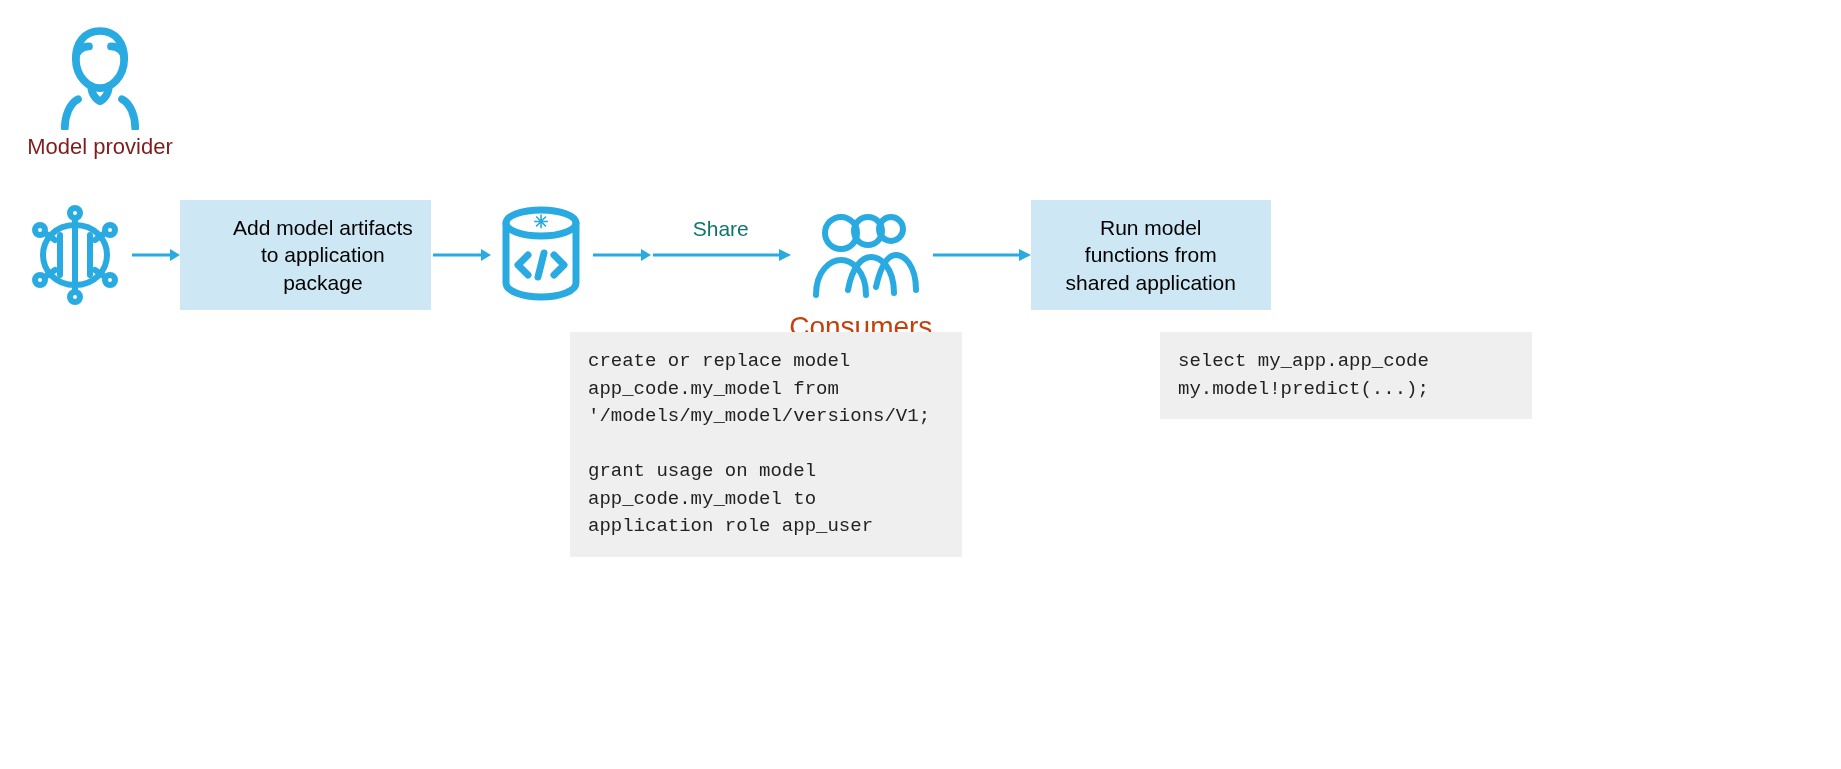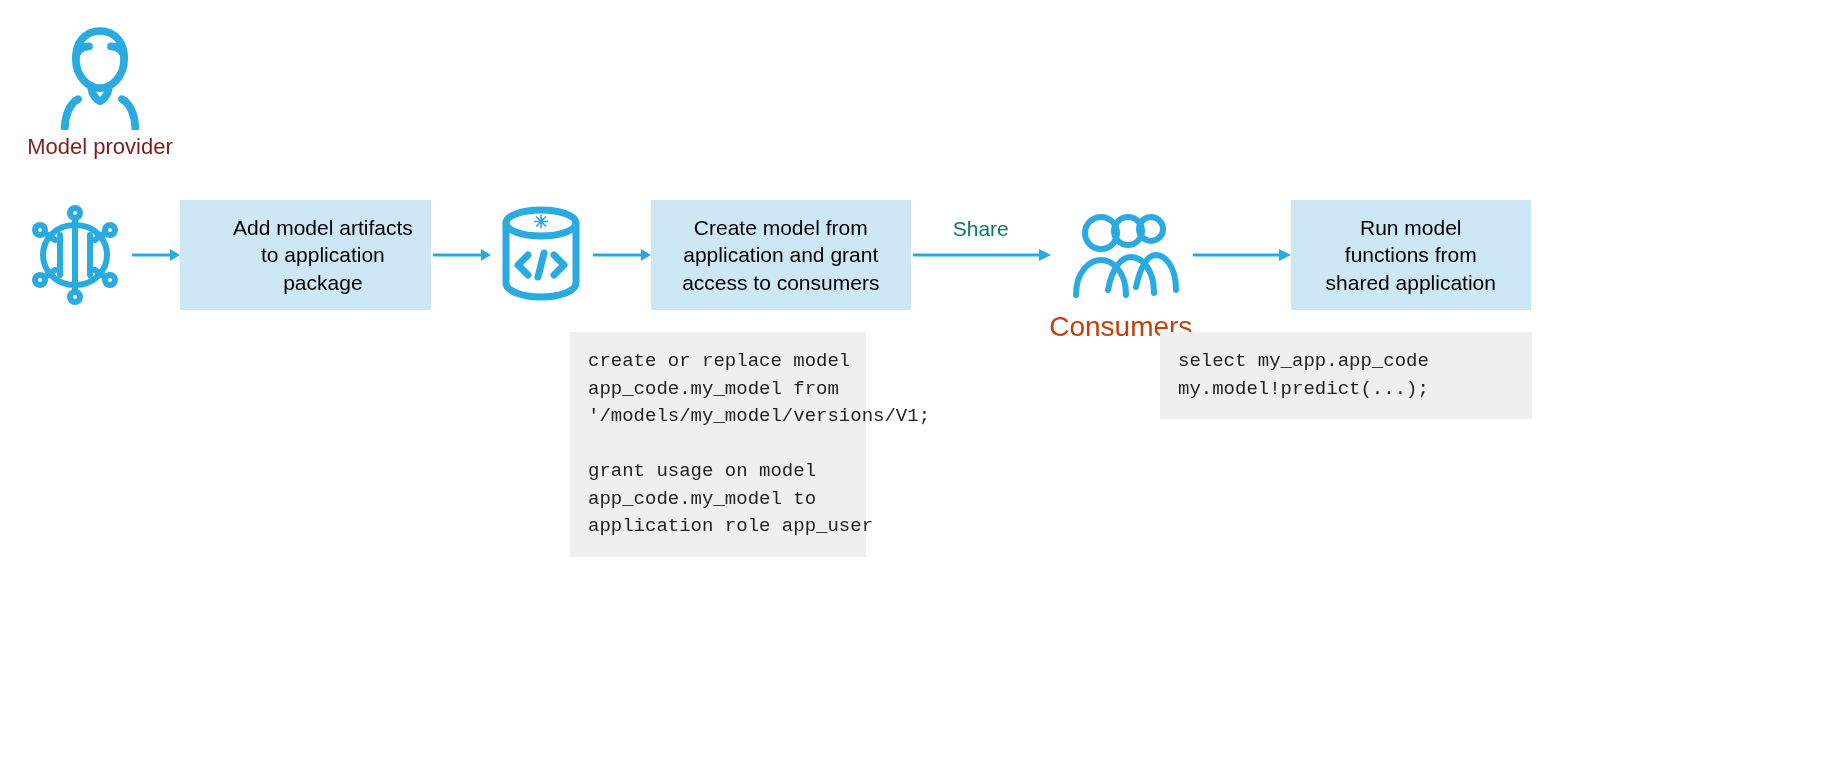--- a/index.html
+++ b/index.html
@@ -74,21 +74,21 @@
   .code-box {
     background: #efefef;
     font-family: "Courier New", Courier, monospace;
     font-size: 19px;
     color: #222;
     padding: 16px 18px;
     white-space: pre;
     line-height: 1.45;
     position: absolute;
   }
-  .code-box-1 { left: 570px; top: 332px; width: 296px; }
+  .code-box-1 { left: 570px; top: 332px; width: 392px; }
   .code-box-2 { left: 1160px; top: 332px; width: 372px; }
   svg { display: block; }
 </style>
 </head>
 <body>
 
 <div class="provider-section">
   <span class="icon-slot">
     <svg width="110" height="110" viewBox="0 0 100 100">
       <g fill="none" stroke="#29abe2" stroke-width="7" stroke-linecap="round" stroke-linejoin="round">
@@ -160,25 +160,20 @@
     </svg>
   </span>
 
   <span class="arrow-wrap">
     <svg width="60" height="20" viewBox="0 0 60 20">
       <line x1="2" y1="10" x2="50" y2="10" stroke="#29abe2" stroke-width="3"></line>
       <polygon points="50,4 60,10 50,16" fill="#29abe2"></polygon>
     </svg>
   </span>
 
-  <div class="step-box" style="min-width:260px;">
-    <span style="white-space:pre-line; display:block;">Create model from
-application and grant
-access to consumers</span>
-  </div>
 
   <span class="arrow-wrap" style="width:140px;">
     <span class="arrow-label">Share</span>
     <svg width="140" height="20" viewBox="0 0 140 20">
       <line x1="2" y1="10" x2="128" y2="10" stroke="#29abe2" stroke-width="3"></line>
       <polygon points="128,4 140,10 128,16" fill="#29abe2"></polygon>
     </svg>
   </span>
 
   <div class="consumers-wrap" style="position:relative; width:140px;">

